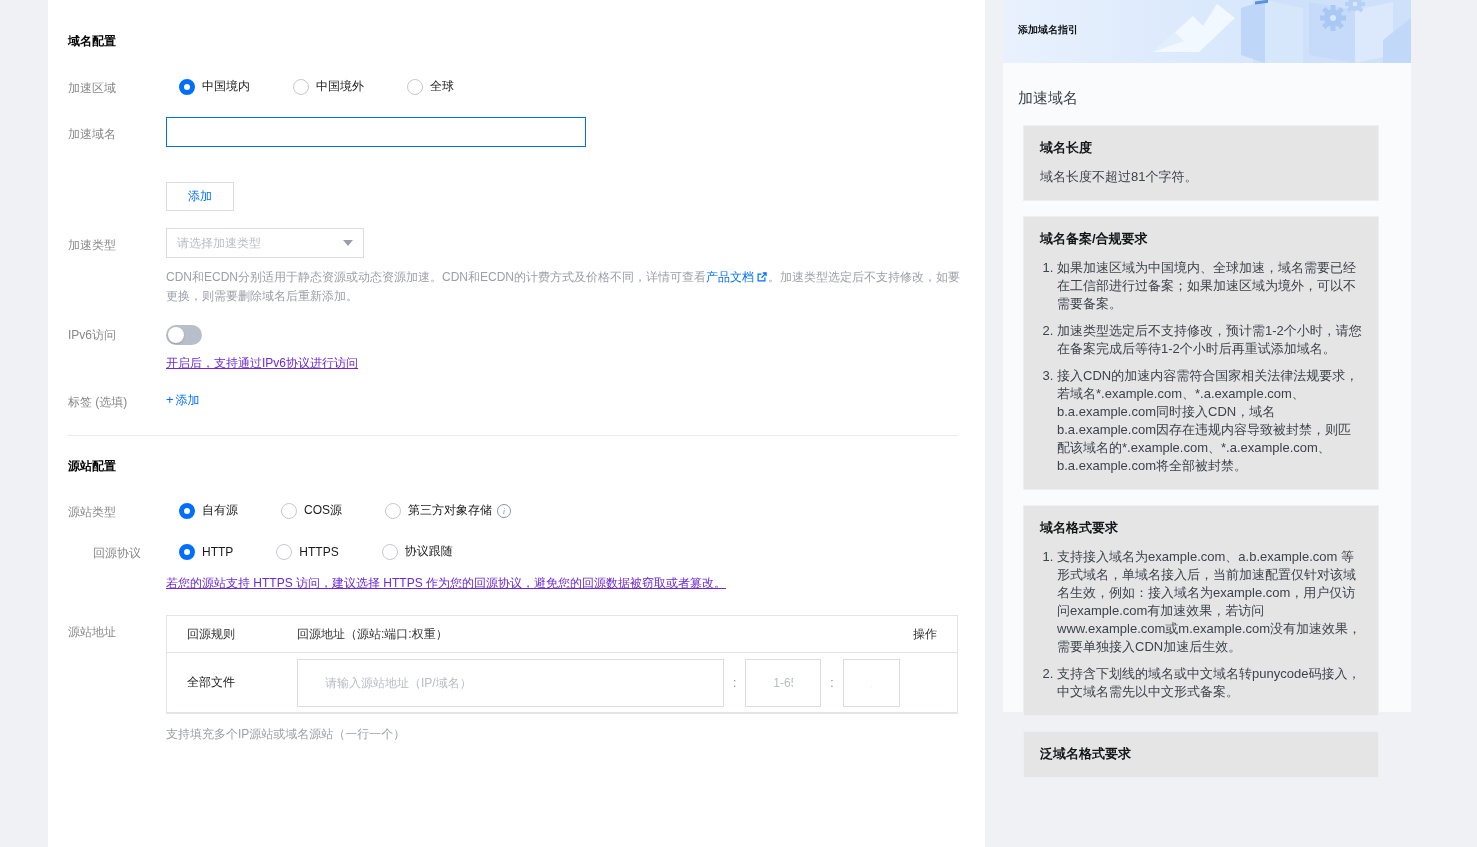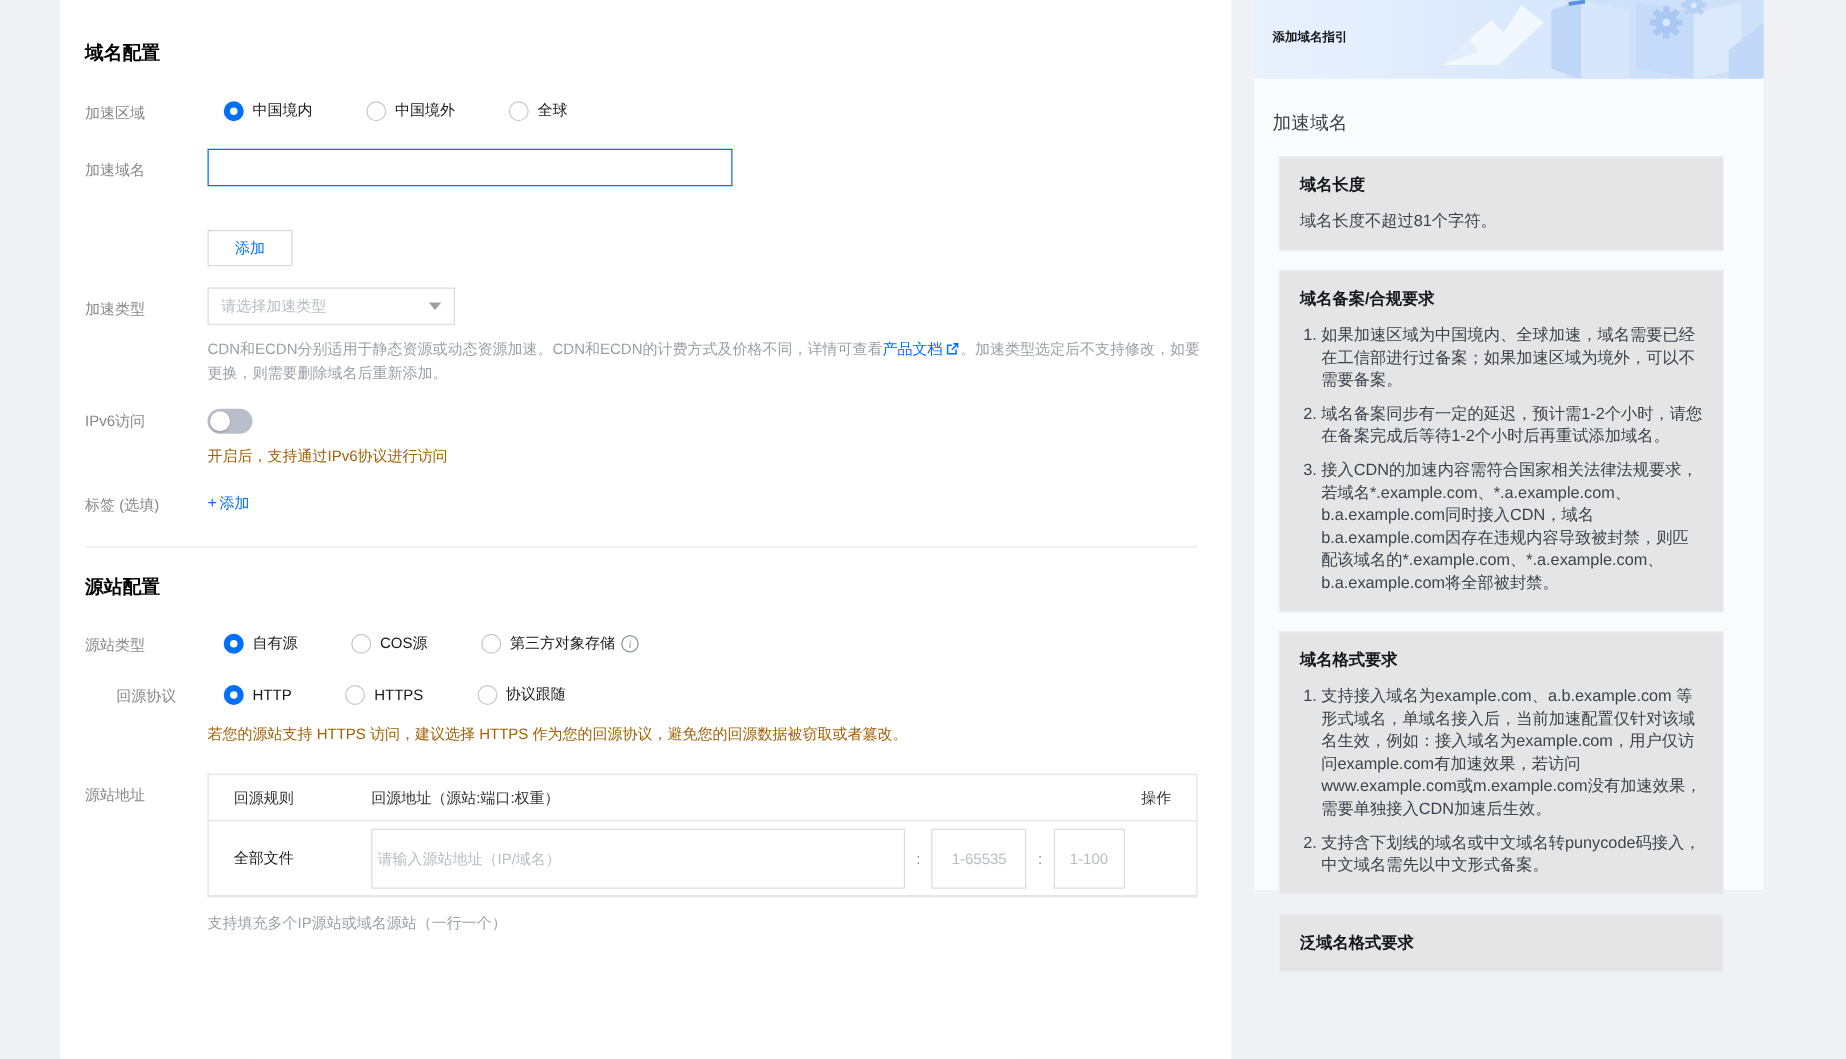--- a/index.html
+++ b/index.html
@@ -9,21 +9,21 @@
     font-family:"Liberation Sans","DejaVu Sans",sans-serif;
     font-size:12px; color:#333;
     position:relative;
   }
 
   
   #main {
     position:absolute; left:48px; top:0; width:937px; height:847px;
     background:#fff; padding:33px 25px 0 20px;
   }
-  .section-title { font-size:15px; font-weight:bold; color:#000; }
+  .section-title { font-size:12px; font-weight:bold; color:#000; }
   .row { display:flex; align-items:flex-start; }
   .row-label { width:98px; flex-shrink:0; color:#888; padding-top:2px; }
   .row-body { flex:1; }
 
   
   .radio-group { display:flex; align-items:center; }
   .radio-item { display:flex; align-items:center; margin-right:30px; cursor:pointer;padding-left:13px; }
   .radio-dot { width:16px; height:16px; border-radius:50%; background:#fff;
                border:1px solid #c5c8ce; margin-right:7px; flex-shrink:0; }
   .radio-dot.on { border:5px solid #006eff; }
@@ -33,21 +33,21 @@
   .text-input { width:420px; height:30px; border:1px solid #006eff; background:#fff;
                 outline:none; padding:0 8px; font:inherit; }
   .btn-weak { display:inline-block; height:29px; padding:0 21px; background:#fff;
               border:1px solid #dadce0; color:#006eff; font:inherit; cursor:pointer; }
   .fake-select { width:198px; height:30px; border:1px solid #dadce0; background:#fff;
                  display:flex; align-items:center; padding:0 10px; cursor:pointer; }
   .fake-select .sel-text { flex:1; color:#1a1a1a; }
   .fake-select .sel-text.placeholder { color:#b8bcc4; }
   .caret-down { width:0; height:0; border-left:5px solid transparent;
                 border-right:5px solid transparent; border-top:6px solid #9ba0a8; }
-  .hint { color:#a16207; line-height:17px; }
+  .hint { color:#6d28d9; line-height:17px;text-decoration:underline; }
   .desc-block { width:792px; color:#9b9fa8; line-height:17px; }
   a.blue-link { color:#006eff; text-decoration:none; cursor:pointer; }
   .ext-icon { display:inline-block; vertical-align:-2px; margin-left:2px; }
 
   
   .toggle { width:36px; height:20px; border-radius:10px; background:#b9bfca;
             position:relative; cursor:pointer; }
   .toggle .knob { position:absolute; left:2px; top:2px; width:16px; height:16px;
                   border-radius:50%; background:#fff; box-shadow:0 1px 2px rgba(0,0,0,.2); }
 
@@ -65,21 +65,21 @@
   .origin-table { width:792px; border:1px solid #e2e4e8; }
   .ot-header { display:flex; align-items:center; height:37px; border-bottom:1px solid #e2e4e8;
                padding:0 20px; color:#333; }
   .ot-col-rule { width:110px; flex-shrink:0; }
   .ot-col-addr { flex:1; display:flex; align-items:center; }
   .ot-col-act { width:60px; text-align:right; flex-shrink:0; }
   .ot-row { display:flex; align-items:center; height:60px; border-bottom:1px solid #e2e4e8;
             padding:0 20px; }
   .ot-row .rule-name { color:#1a1a1a; }
   .addr-input { height:48px; border:1px solid #dadce0; font:inherit; outline:none;
-                padding:0 4px; color:#3b82f6; }
+                padding:0 27px; color:#3b82f6; }
   .addr-input::placeholder { color:#b8bcc4; }
   .addr-main { width:427px; }
   .addr-port { width:76px; margin-left:9px; text-align:center; }
   .addr-weight { width:57px; margin-left:9px; text-align:center; }
   .colon-sep { color:#888; margin-left:9px; }
   .ot-footer { display:flex; align-items:center; height:50px; padding:0 20px; }
   .notes p { color:#9b9fa8; line-height:19px; }
 
   
   #guide { position:absolute; left:1003px; top:0; width:408px; height:712px;
@@ -300,21 +300,21 @@
 
     <div class="guide-card">
       <h4>域名长度</h4>
       <p class="card-text">域名长度不超过81个字符。</p>
     </div>
 
     <div class="guide-card">
       <h4>域名备案/合规要求</h4>
       <ol>
         <li>如果加速区域为中国境内、全球加速，域名需要已经在工信部进行过备案；如果加速区域为境外，可以不需要备案。</li>
-        <li>域名备案同步有一定的延迟，预计需1-2个小时，请您在备案完成后等待1-2个小时后再重试添加域名。</li>
+        <li>加速类型选定后不支持修改，预计需1-2个小时，请您在备案完成后等待1-2个小时后再重试添加域名。</li>
         <li>接入CDN的加速内容需符合国家相关法律法规要求，若域名*.example.com、*.a.example.com、b.a.example.com同时接入CDN，域名b.a.example.com因存在违规内容导致被封禁，则匹配该域名的*.example.com、*.a.example.com、b.a.example.com将全部被封禁。</li>
       </ol>
     </div>
 
     <div class="guide-card">
       <h4>域名格式要求</h4>
       <ol>
         <li>支持接入域名为example.com、a.b.example.com 等形式域名，单域名接入后，当前加速配置仅针对该域名生效，例如：接入域名为example.com，用户仅访问example.com有加速效果，若访问www.example.com或m.example.com没有加速效果，需要单独接入CDN加速后生效。</li>
         <li>支持含下划线的域名或中文域名转punycode码接入，中文域名需先以中文形式备案。</li>
       </ol>

